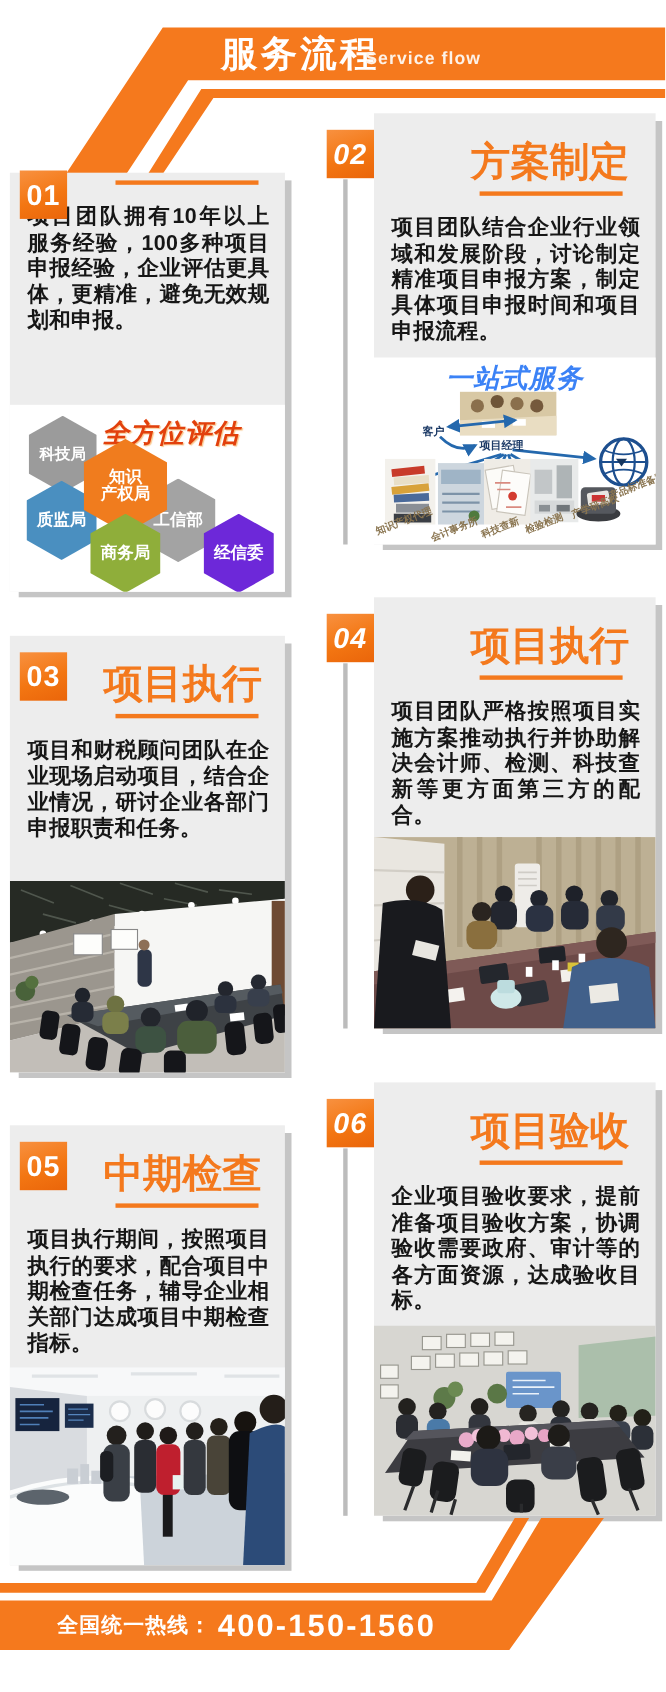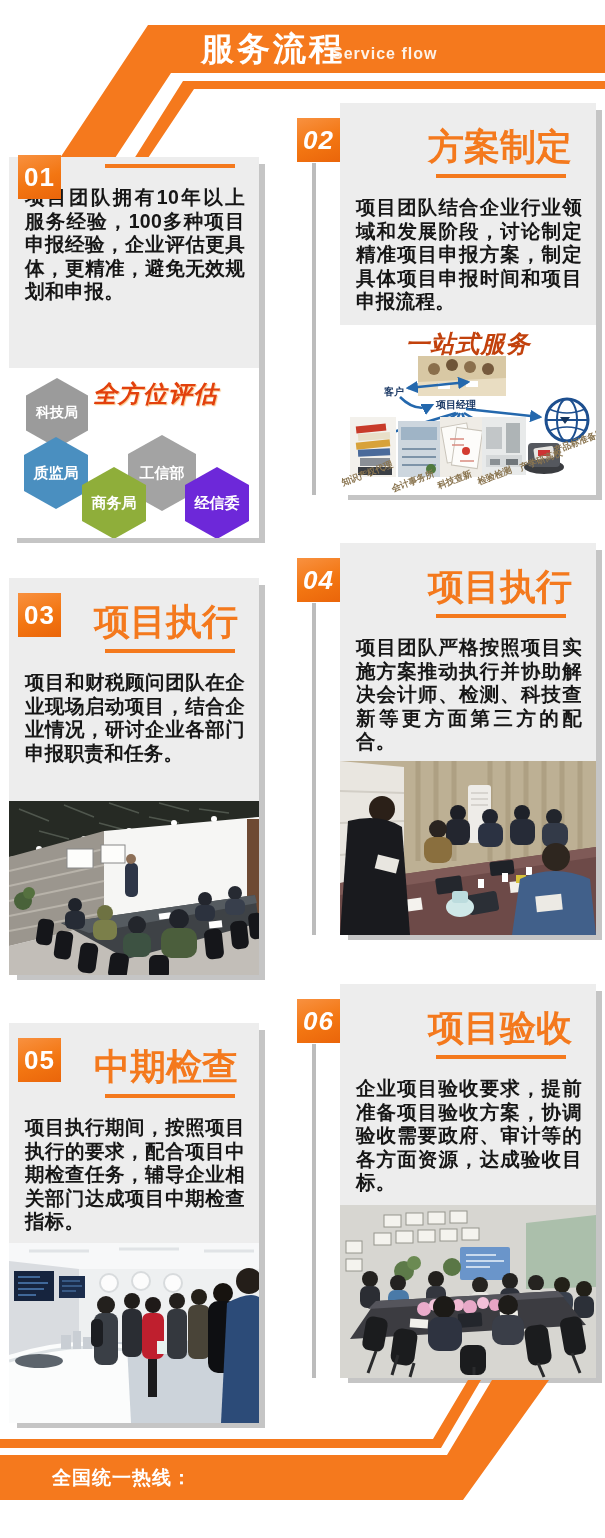--- a/index.html
+++ b/index.html
@@ -53,21 +53,21 @@
   .hx1{left:17px;top:10px;width:62px;height:70px;font-size:14px;}
   .hx2{left:67px;top:31px;width:76px;height:86px;font-size:15px;z-index:2;}
   .hx3{left:175px;top:38px;width:64px;height:72px;font-size:15px;}
   .hx4{left:15px;top:69px;width:64px;height:72px;font-size:15px;z-index:1;}
   .hx5{left:119px;top:67px;width:68px;height:76px;font-size:15px;}
   .hx6{left:73px;top:99px;width:64px;height:72px;font-size:15px;z-index:2;}
   .hx7{left:176px;top:99px;width:64px;height:72px;font-size:15px;}
 
   
   .onestop-title{position:absolute;left:0;right:0;top:3px;text-align:center;
-                 font-size:24px;font-weight:800;font-style:italic;color:#c2410c;letter-spacing:1px;}
+                 font-size:24px;font-weight:800;font-style:italic;color:#3b82f6;letter-spacing:1px;}
   .onestop-photo{position:absolute;left:78px;top:31px;font-size:0;}
   .onestop-node{position:absolute;font-size:10px;font-weight:700;color:#1c3a66;}
   .node-customer{left:44px;top:60px;}
   .node-manager{left:96px;top:73px;}
   .onestop-arrows{position:absolute;left:0;top:0;}
   .svc-photo{position:absolute;font-size:0;}
   .svc1{left:10px;top:92px;}  .svc2{left:58px;top:96px;}
   .svc3{left:100px;top:92px;} .svc4{left:142px;top:92px;}
   .machine{position:absolute;left:182px;top:108px;font-size:0;}
   .globe{position:absolute;left:204px;top:72px;font-size:0;}
@@ -90,20 +90,24 @@
   <div class="header-sub">Service flow</div>
 
   <section class="card card-left c01">
     <div class="badge">01</div>
     <div class="title-underline"></div>
     <p class="step-body">项目团队拥有10年以上服务经验，100多种项目申报经验，企业评估更具体，更精准，避免无效规划和申报。</p>
 
     <div class="panel">
       <div class="assess-title">全方位评估</div>
       <div class="hx hx1" style="background-color: rgb(155, 155, 155);">科技局</div>
+      <div class="hx hx2" style="background-color: rgb(240, 124, 30);">
+        <span>知识</span>
+        <span>产权局</span>
+      </div>
       <div class="hx hx4" style="background-color: rgb(74, 143, 192);">质监局</div>
       <div class="hx hx5" style="background-color: rgb(163, 163, 163);">工信部</div>
       <div class="hx hx6" style="background-color: rgb(143, 174, 58);">商务局</div>
       <div class="hx hx7" style="background-color: #6d28d9;">经信委</div>
     </div>
   </section>
 
   <section class="card card-right c02">
     <div class="badge">02</div>
     <div class="badge-line"></div>
@@ -465,15 +469,16 @@
       </svg>
     </div>
   </section>
 
   <svg class="footer-svg" width="605" height="168" viewBox="0 0 605 168">
     <polygon points="0,85 447,85 492,10 549,10 463,130 0,130" fill="#f5791d"></polygon>
     <polygon points="0,69 433,69 468,10 481,10 441,78 0,78" fill="#f5791d"></polygon>
   </svg>
   <div class="hotline">
     <span class="hotline-label">全国统一热线：</span>
+    <span class="hotline-number">400-150-1560</span>
   </div>
 
 </div>
 
 </body></html>

